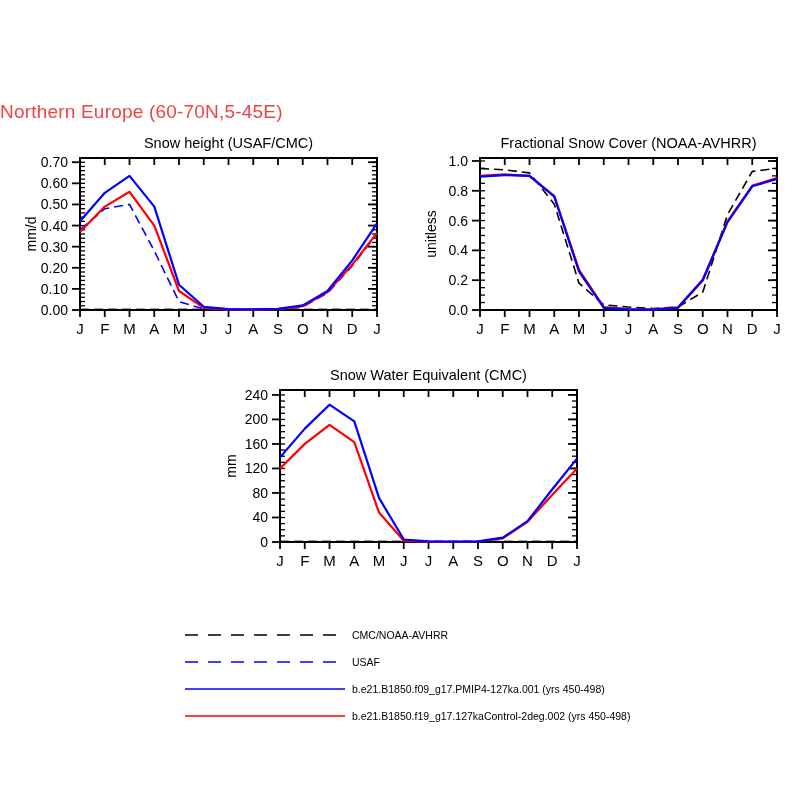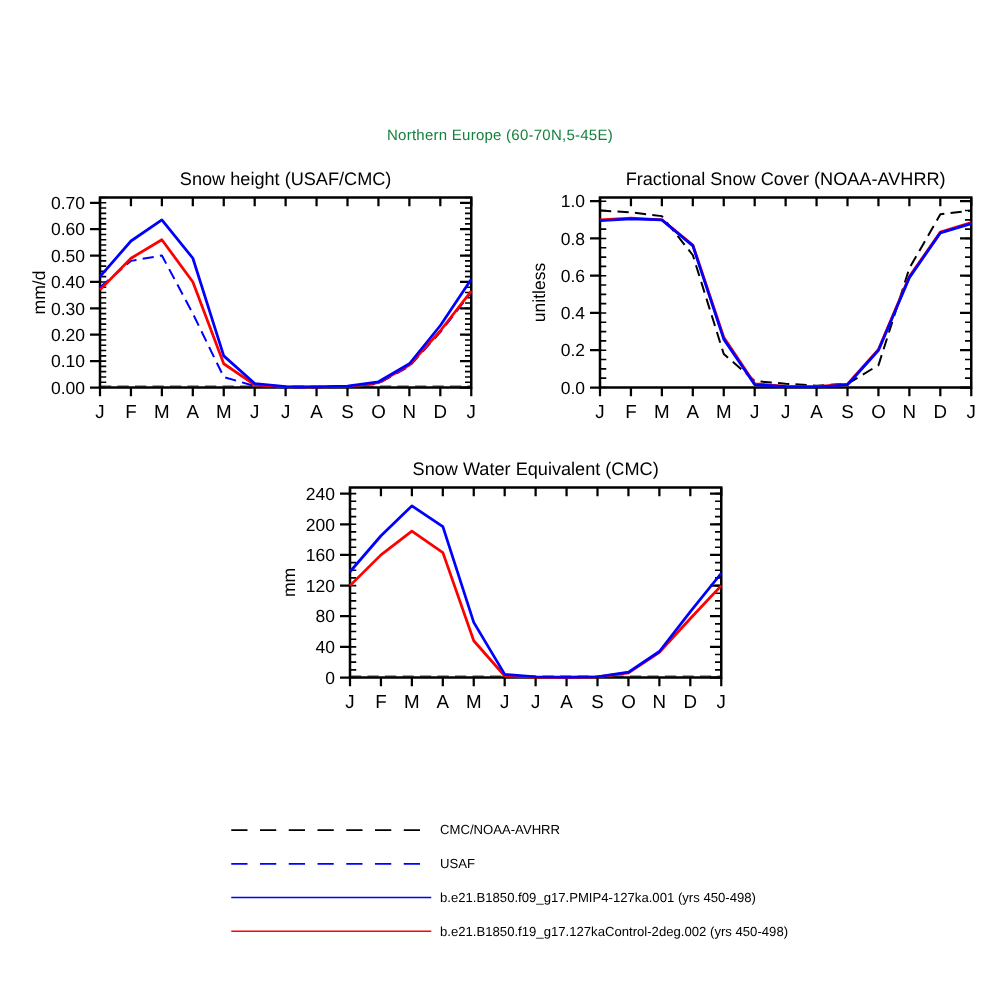--- a/index.html
+++ b/index.html
@@ -1,24 +1,24 @@
 <!DOCTYPE html>
 <html><head>
 <meta charset="utf-8">
 <style>
   html,body{margin:0;padding:0;background:#fff;}
   #canvas{position:relative;width:800px;height:800px;background:#ffffff;overflow:hidden;
           font-family:"Liberation Sans", sans-serif;}
-  #main-title{position:absolute;top:101px;left:0;width:800px;text-align:center;
-              font-size:12px;color:#15803d;letter-spacing:0.2px;}
+  #main-title{position:absolute;top:101px;left:0;width:800px;
+              font-size:19px;color:#ef4444;letter-spacing:0.2px;}
   .chart-box{position:absolute;width:400px;height:232px;}
   #chart0{left:0px;top:130px;}
   #chart1{left:400px;top:130px;}
   #chart2{left:200px;top:362px;}
-  #legend-box{position:absolute;left:0px;top:647px;width:718px;height:115px;}
+  #legend-box{position:absolute;left:0px;top:618px;width:718px;height:115px;}
   svg text{fill:#000;}
 </style>
 </head>
 <body>
 
 <div id="canvas">
   <div id="main-title">Northern Europe (60-70N,5-45E)</div>
 
   <div id="chart0" class="chart-box">
     <svg width="400" height="232" viewBox="0 0 400 232">

